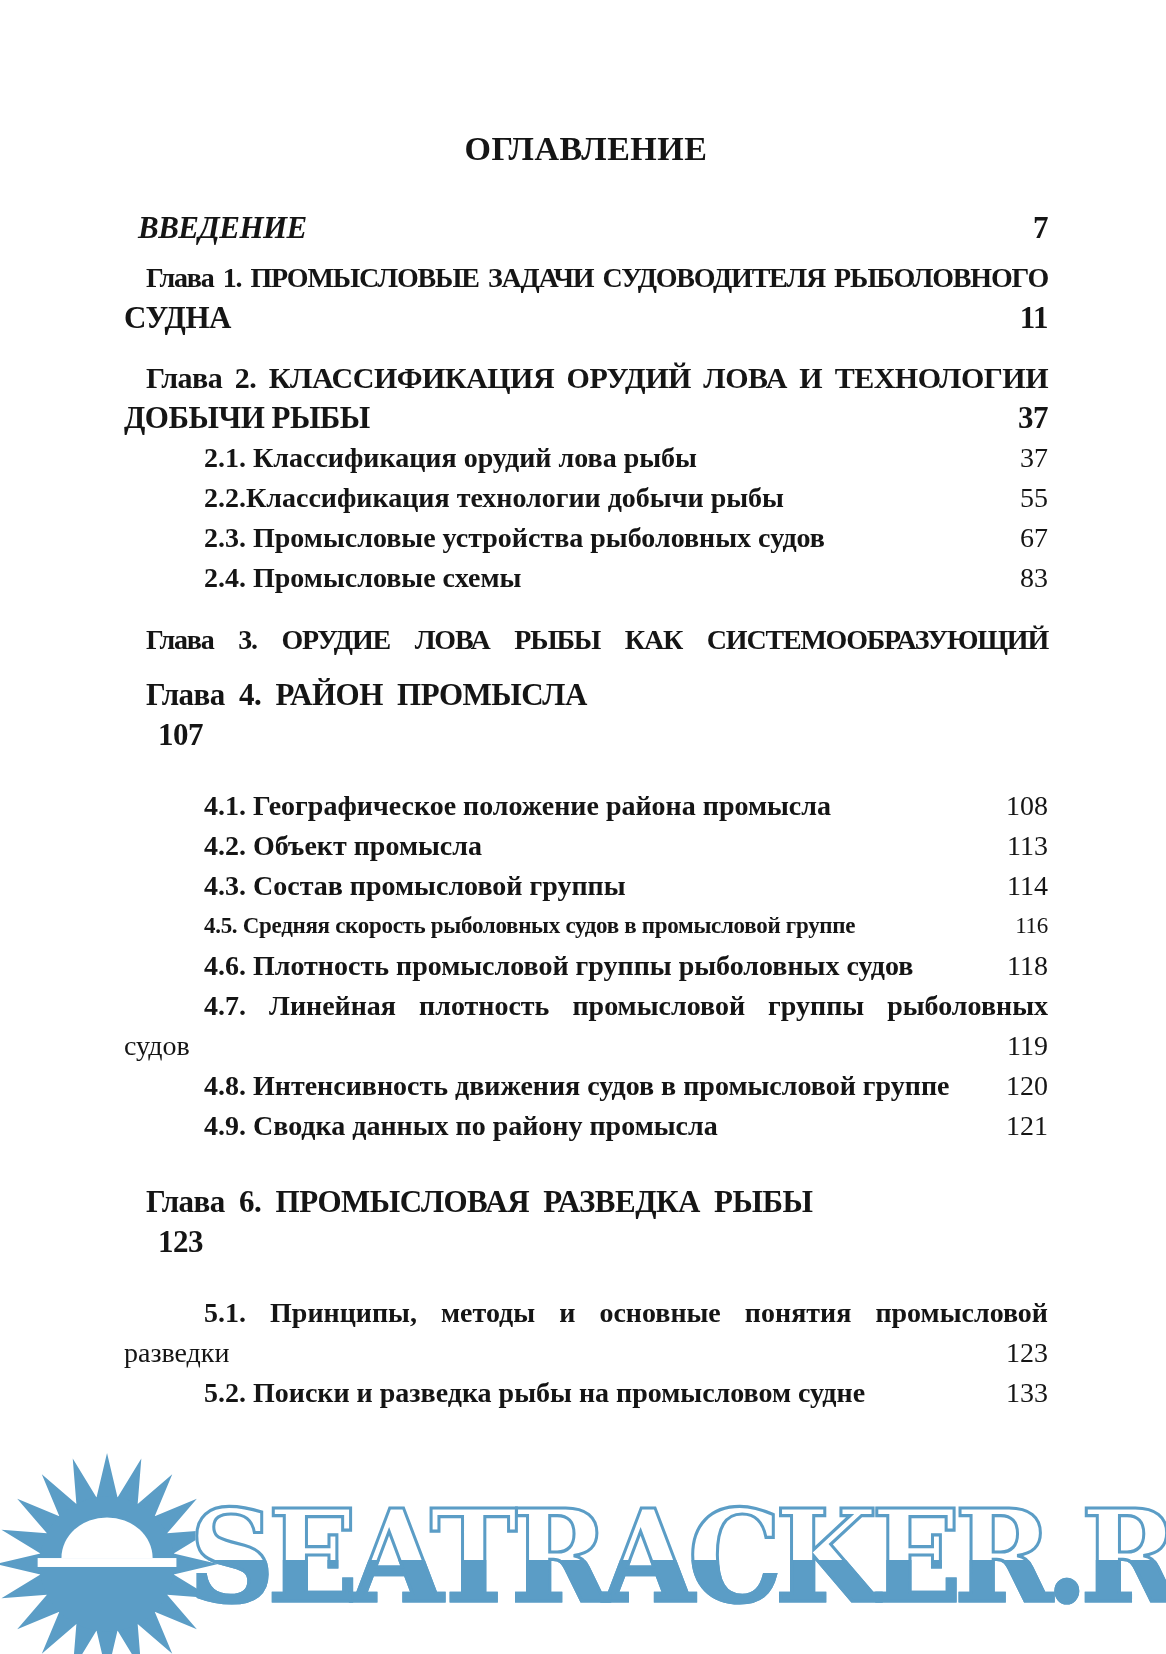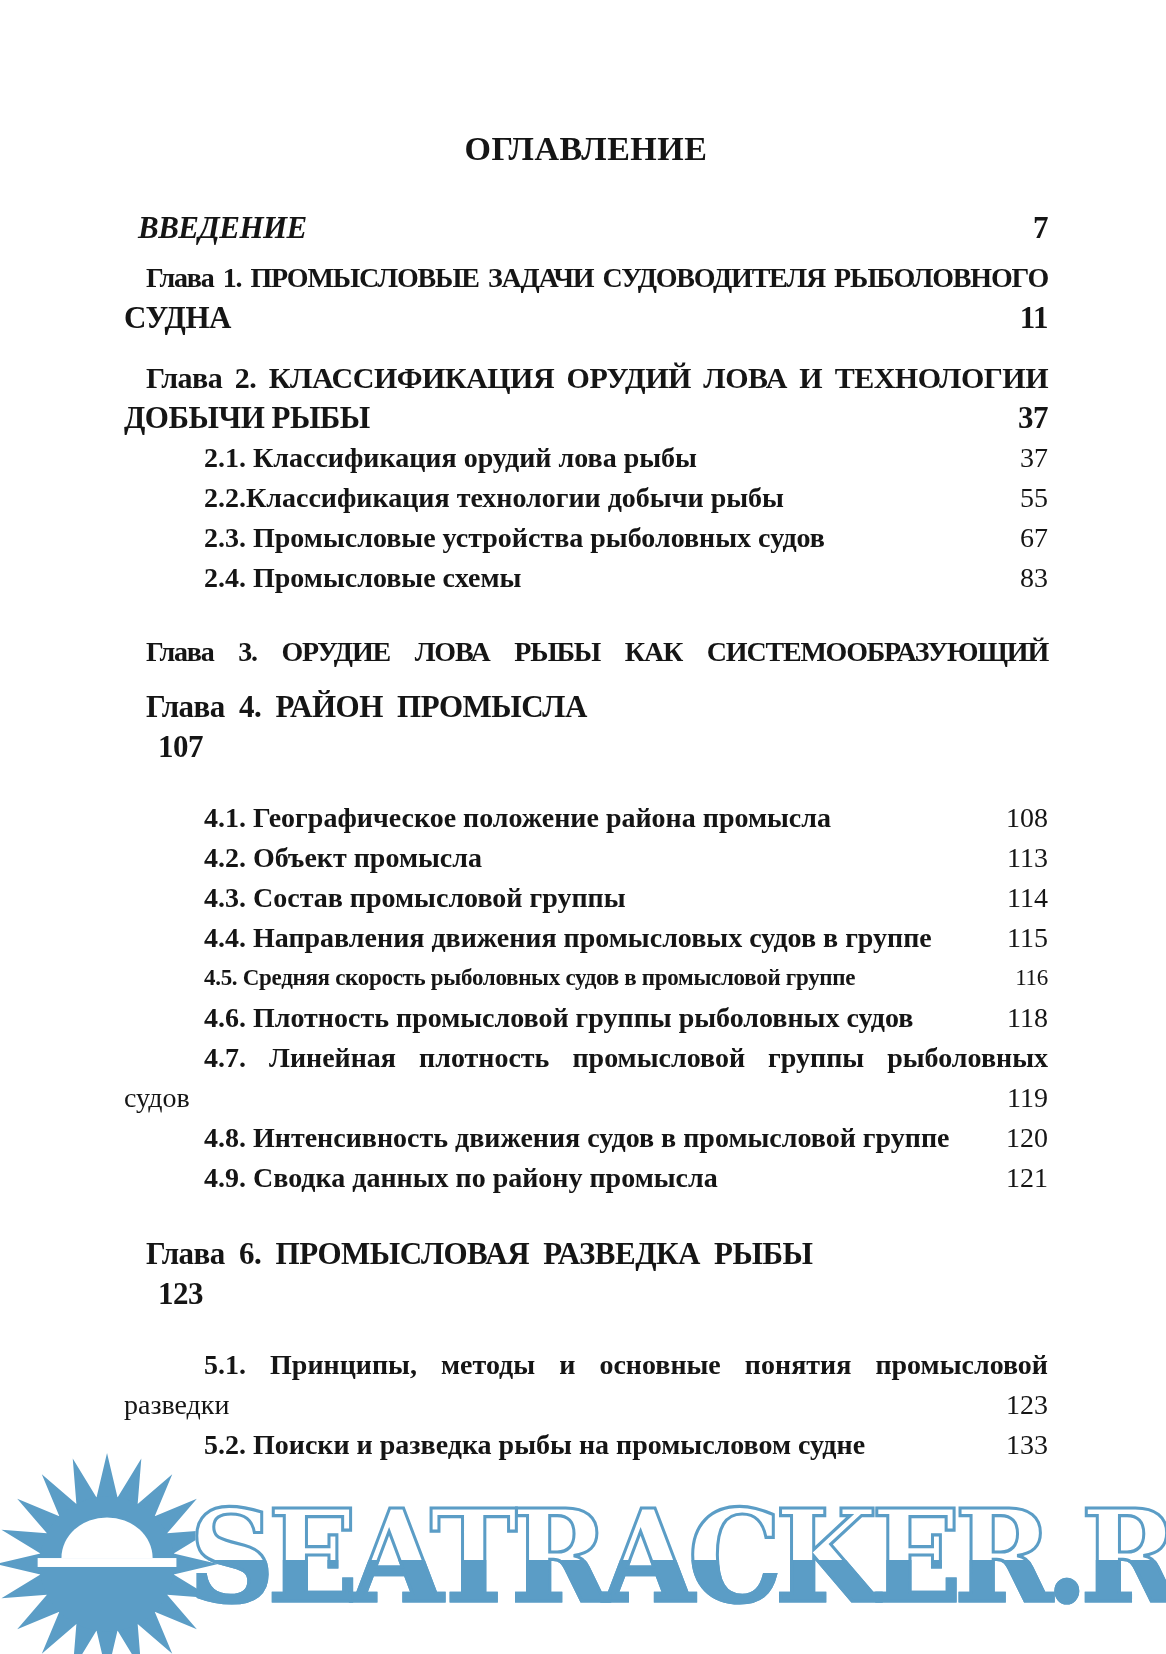--- a/index.html
+++ b/index.html
@@ -32,21 +32,21 @@
   .spread{word-spacing:18px;}
   .wsp{word-spacing:7px;flex-direction:column;}
   .ind-ch{margin-left:22px;}
   .jline.ind-ch{margin-left:0;text-indent:22px;}
   .ind-item{margin-left:80px;font-weight:bold;}
   .jline.ind-item{margin-left:0;text-indent:80px;}
   .ind-intro{margin-left:14px;font-style:italic;}
   .intro-row{margin-top:36px;}
   .chapter:nth-of-type(1){margin-top:10px;}
   .chapter:nth-of-type(2){margin-top:20px;}
-  .chapter:nth-of-type(3){margin-top:34px;}
+  .chapter:nth-of-type(3){margin-top:22px;}
   .chapter:nth-of-type(4){margin-top:15px;}
   .chapter:nth-of-type(5){margin-top:36px;}
   .items.gapped{margin-top:31px;}
   
   .watermark{
     position:absolute;left:0;right:0;bottom:0;height:212px;
   }
   .wm-sun{position:absolute;left:-4px;top:8px;}
   .wm-text{
     position:absolute;left:189px;top:34px;height:150px;
@@ -115,24 +115,20 @@
             <span class="num">108</span>
           </div>
           <div class="row item">
             <span class="t ind-item">4.2. Объект промысла</span>
             <span class="num">113</span>
           </div>
           <div class="row item">
             <span class="t ind-item">4.3. Состав промысловой группы</span>
             <span class="num">114</span>
           </div>
-          <div class="row item">
-            <span class="t ind-item">4.4. Направления движения промысловых судов в группе</span>
-            <span class="num">115</span>
-          </div>
           <div class="row item tight">
             <span class="t ind-item">4.5. Средняя скорость рыболовных судов в промысловой группе</span>
             <span class="num">116</span>
           </div>
           <div class="row item">
             <span class="t ind-item">4.6. Плотность промысловой группы рыболовных судов</span>
             <span class="num">118</span>
           </div>
           <div class="jline item ind-item">4.7. Линейная плотность промысловой группы рыболовных</div>
           <div class="row item">

